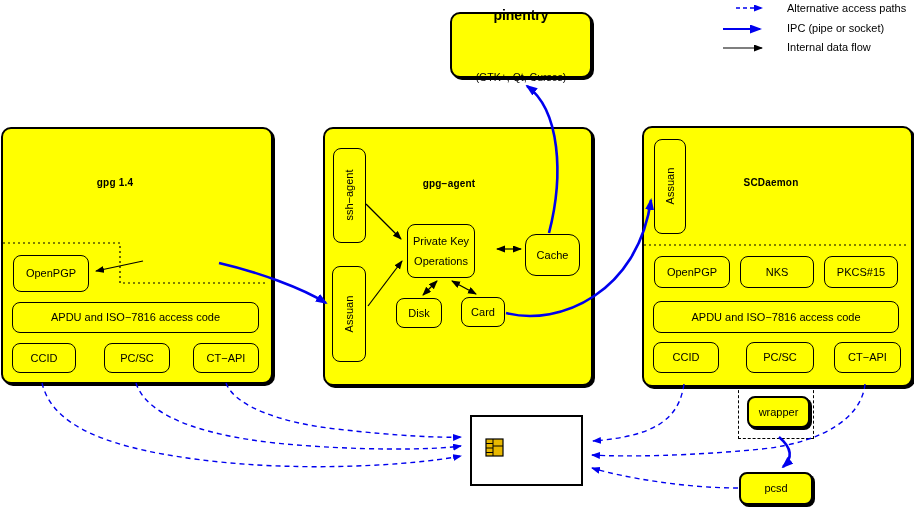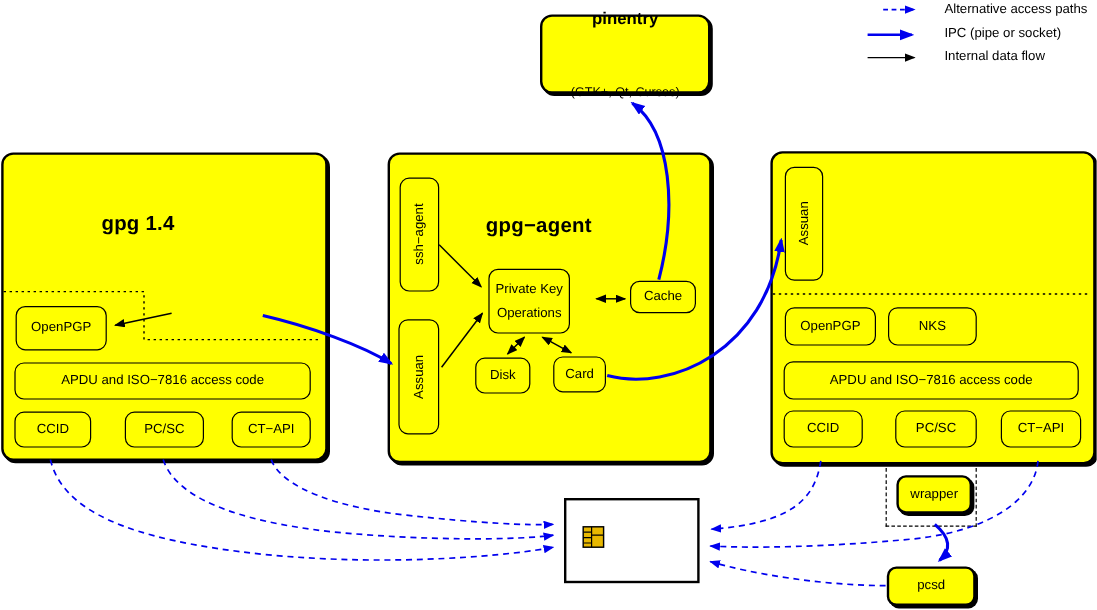--- a/index.html
+++ b/index.html
@@ -13,21 +13,21 @@
   }
   .inbox{
     position:absolute;background:#ffff00;border:1.5px solid #000;border-radius:8px;
     display:flex;align-items:center;justify-content:center;
     font-size:11px;line-height:1.1;text-align:center;box-sizing:border-box;
   }
   .vbox span{
     transform:rotate(-90deg);white-space:nowrap;font-size:11px;display:block;
   }
   .title{
-    position:absolute;font-weight:bold;font-size:17px;text-align:center;letter-spacing:.2px;
+    position:absolute;font-weight:bold;font-size:10px;text-align:center;letter-spacing:.2px;
   }
   .legend-label{
     position:absolute;left:787px;font-size:11px;white-space:nowrap;
   }
   .subtitle{font-size:10.5px;font-weight:normal;}
   #pinentry-box{display:flex;flex-direction:column;align-items:center;justify-content:center;gap:5px;}
   #pinentry-box .ptitle{font-weight:bold;font-size:14px;}
   #smartcard{
     position:absolute;background:#ffffff;border:2px solid #000;box-sizing:border-box;
   }
@@ -47,20 +47,21 @@
     <div class="subtitle">(GTK+, Qt, Curses)</div>
   </div>
 
   <div class="bigbox" style="left:1px;top:127px;width:268px;height:253px;"></div>
   <div class="title" style="left:55px;top:177px;width:120px;">gpg 1.4</div>
 
   <div class="bigbox" style="left:323px;top:127px;width:266px;height:255px;"></div>
   <div class="title" style="left:369px;top:178px;width:160px;">gpg−agent</div>
 
   <div class="bigbox" style="left:642px;top:126px;width:267px;height:257px;"></div>
+  <div class="title" style="left:691px;top:177px;width:160px;">SCDaemon</div>
 
   <div class="inbox" style="left:13px;top:255px;width:76px;height:37px;">
     <span>OpenPGP</span>
     </div>
   <div class="inbox" style="left:12px;top:302px;width:247px;height:31px;">
     <span>APDU and ISO−7816 access code</span>
     </div>
   <div class="inbox" style="left:12px;top:343px;width:64px;height:30px;">
     <span>CCID</span>
     </div>
@@ -74,38 +75,41 @@
   <div class="inbox vbox" style="left:333px;top:148px;width:33px;height:95px;">
     <span>ssh−agent</span>
     </div>
   <div class="inbox vbox" style="left:332px;top:266px;width:34px;height:96px;">
     <span>Assuan</span>
     </div>
   <div class="inbox" style="left:407px;top:224px;width:68px;height:54px;flex-direction:column;gap:7px;">
     <span>Private Key</span>
     <span>Operations</span>
     </div>
-  <div class="inbox" style="left:525px;top:234px;width:55px;height:27px;">
+  <div class="inbox" style="left:525px;top:234px;width:55px;height:42px;border-radius:11px;">
     <span>Cache</span>
     </div>
   <div class="inbox" style="left:396px;top:298px;width:46px;height:30px;">
     <span>Disk</span>
     </div>
   <div class="inbox" style="left:461px;top:297px;width:44px;height:30px;">
     <span>Card</span>
     </div>
 
   <div class="inbox vbox" style="left:654px;top:139px;width:32px;height:95px;">
     <span>Assuan</span>
     </div>
   <div class="inbox" style="left:654px;top:256px;width:76px;height:32px;">
     <span>OpenPGP</span>
     </div>
   <div class="inbox" style="left:740px;top:256px;width:74px;height:32px;">
     <span>NKS</span>
+    </div>
+  <div class="inbox" style="left:824px;top:256px;width:74px;height:32px;">
+    <span>PKCS#15</span>
     </div>
   <div class="inbox" style="left:653px;top:301px;width:246px;height:32px;">
     <span>APDU and ISO−7816 access code</span>
     </div>
   <div class="inbox" style="left:653px;top:342px;width:66px;height:31px;">
     <span>CCID</span>
     </div>
   <div class="inbox" style="left:746px;top:342px;width:68px;height:31px;">
     <span>PC/SC</span>
     </div>

